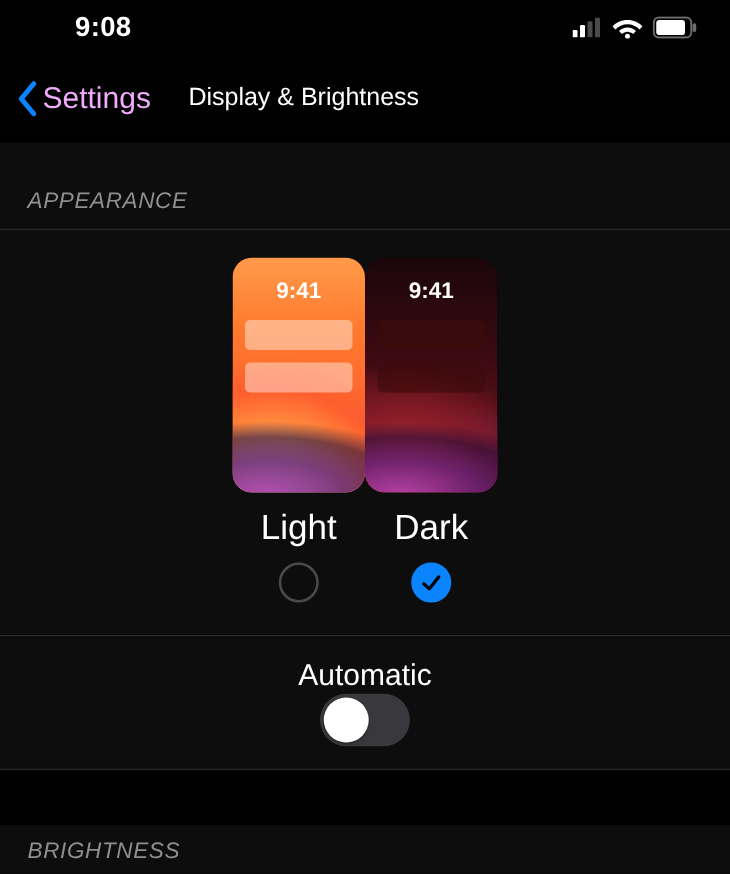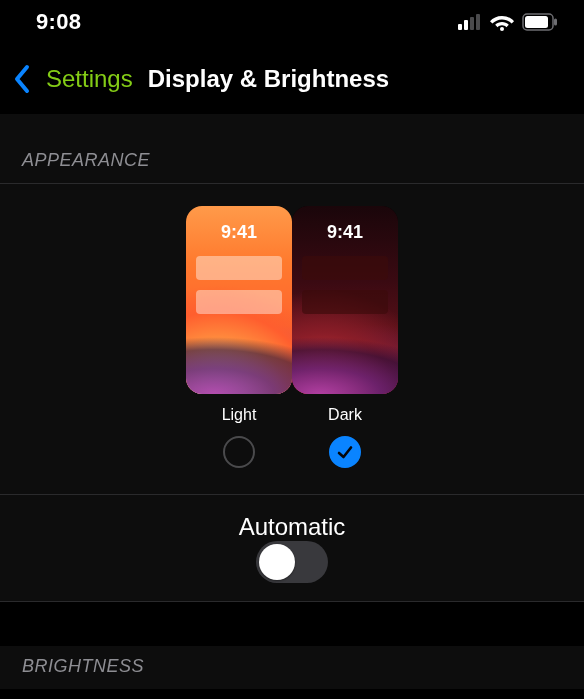--- a/index.html
+++ b/index.html
@@ -1,25 +1,25 @@
 <!DOCTYPE html>
 <html><head>
 <meta charset="utf-8">
 <style>
   * { margin: 0; padding: 0; box-sizing: border-box; -webkit-font-smoothing: antialiased; }
   html, body { width: 584px; height: 699px; background: #000; color: #fff; font-family: -apple-system, "Helvetica Neue", Arial, sans-serif; overflow: hidden; }
 
   
-  .status-bar { height: 44px; display: flex; align-items: center; justify-content: space-between; padding: 0 26px 0 36px; font-size: 22px; font-weight: 600; letter-spacing: 0.3px; }
+  .status-bar { height: 44px; display: flex; align-items: center; justify-content: space-between; padding: 0 26px 0 36px; font-size: 22px; font-weight: 600; letter-spacing: 0.3px; margin-left: 24px; }
   .status-right { display: flex; align-items: center; gap: 8px; }
 
   
   .nav-bar { height: 70px; display: flex; align-items: center; padding: 0 12px; gap: 4px; border-bottom: 1px solid rgba(0,0,0,0); }
-  .nav-back { display: flex; align-items: center; gap: 14px; color: #84cc16; font-size: 24px; font-weight: 400; cursor: pointer; }
-  .nav-title { font-size: 24px; font-weight: 700; margin-left: 11px; }
+  .nav-back { display: flex; align-items: center; gap: 2px; color: #f0abfc; font-size: 24px; font-weight: 400; cursor: pointer; }
+  .nav-title { font-size: 20px; font-weight: 400; margin-left: 26px; }
 
   
   .section-header { padding: 36px 22px 12px 22px; font-size: 18px; letter-spacing: 0.5px; color: #8e8e93; text-transform: uppercase; font-style: italic; }
 
   
   .section-bg { background: #0d0d0d; }
   .group { background: #0d0d0d; border-top: 0.5px solid #2a2a2c; border-bottom: 0.5px solid #2a2a2c; }
   .appearance-options { display: flex; justify-content: center; padding: 22px 0 26px 0; }
   .app-option { display: flex; flex-direction: column; align-items: center; gap: 12px; cursor: pointer; }
 
@@ -43,21 +43,21 @@
     background:
       radial-gradient(circle at 30% 110%, #ff6a58 0%, #d63a3a 18%, #8a1d28 36%, rgba(60,10,20,0) 56%),
       radial-gradient(circle at 80% 115%, #8a2d7a 0%, #5a1d60 22%, rgba(40,10,50,0) 42%),
       linear-gradient(180deg, #1a060a 0%, #3a0a12 40%, #5a1018 70%, #7a1822 100%);
   }
   
   .ridge { position: absolute; bottom: 0; left: -10%; width: 120%; height: 42%; background:
       radial-gradient(120% 80% at 30% 100%, rgba(170,60,170,0.9), rgba(90,30,120,0.8) 40%, rgba(30,10,60,0.6) 70%, rgba(0,0,0,0) 90%);
   }
 
-  .opt-label { font-size: 16px; font-weight: 400; color: #fff; }
+  .opt-label { font-size: 28px; font-weight: 400; color: #fff; }
   .radio { width: 32px; height: 32px; border-radius: 50%; border: 2px solid #4a4a4c; display: flex; align-items: center; justify-content: center; }
   .radio.selected { background: #0a84ff; border-color: #0a84ff; }
 
   
   .row { display: flex; align-items: center; justify-content: space-between; padding: 18px 22px; flex-direction: column; }
   .row-label { font-size: 24px; }
   .switch { width: 72px; height: 42px; border-radius: 21px; background: #39393d; position: relative; cursor: pointer; }
   .switch .knob { position: absolute; top: 3px; left: 3px; width: 36px; height: 36px; border-radius: 50%; background: #fff; box-shadow: 0 1px 2px rgba(0,0,0,0.4); }
 
   .gap { height: 44px; background: #000; }

